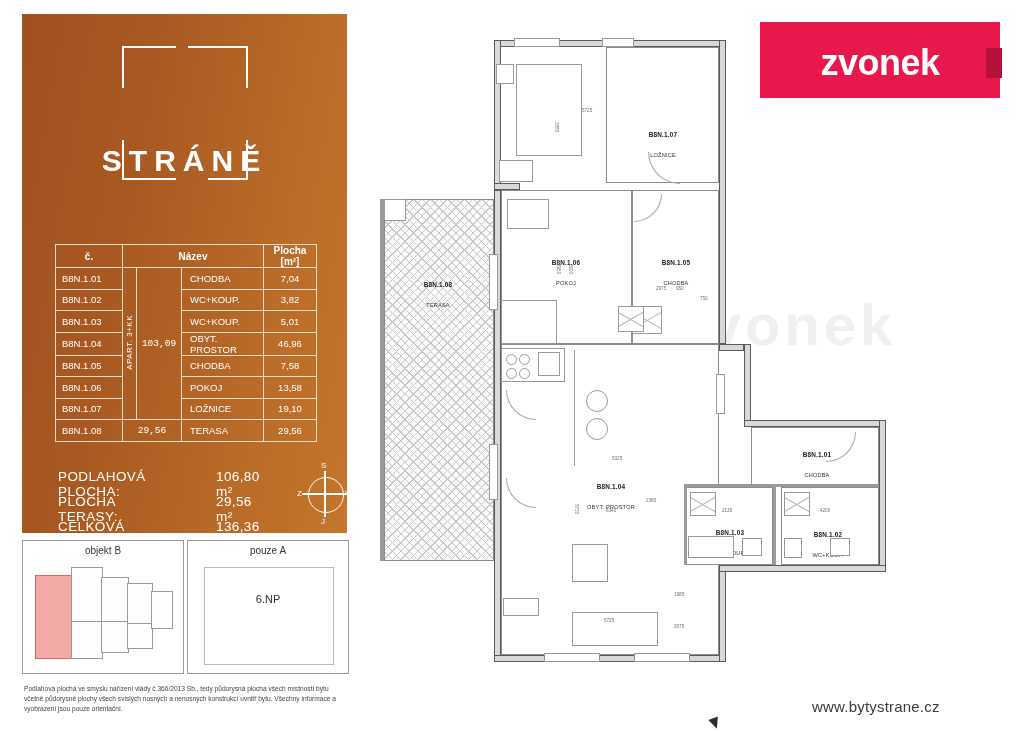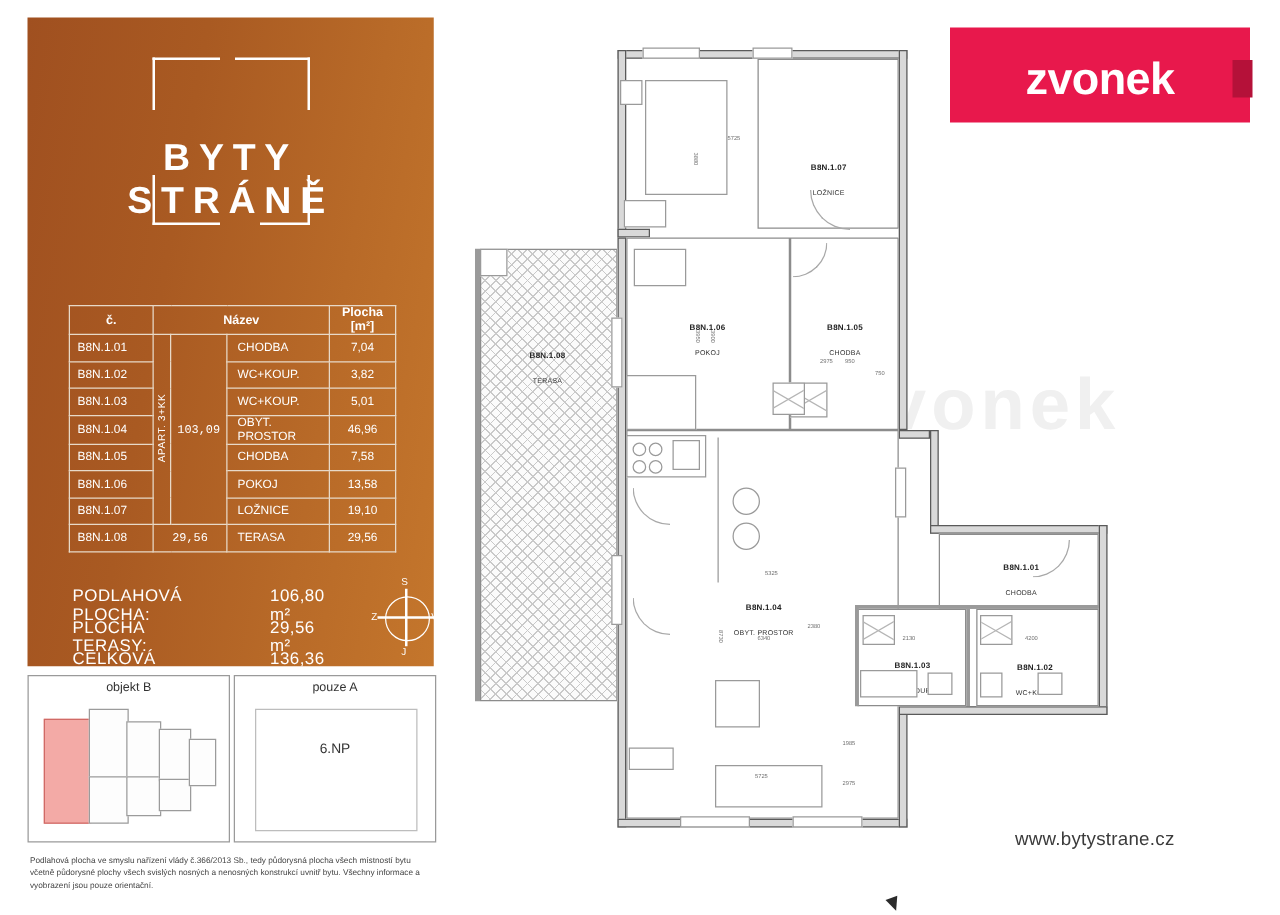--- a/index.html
+++ b/index.html
@@ -111,21 +111,21 @@
   .zvonek-txt{
     position:absolute;left:0;top:20px;width:240px;text-align:center;
     color:#fff;font-size:36px;font-weight:700;letter-spacing:-0.5px;
   }
   .zvonek-tab{
     position:absolute;left:986px;top:48px;width:16px;height:30px;background:#b51139;
   }
 
   
   .site-url{
-    position:absolute;left:812px;top:663px;font-size:15px;color:#3b3b3b;letter-spacing:0.2px;
+    position:absolute;left:812px;top:698px;font-size:15px;color:#3b3b3b;letter-spacing:0.2px;
   }
 
   
   .plan{position:absolute;left:356px;top:14px;width:650px;height:672px;}
   .wm{
     position:absolute;left:430px;top:310px;
     font-size:58px;color:#f0f0f0;font-weight:700;letter-spacing:4px;
     transform:translate(-50%,-50%);
   }
   .wall{position:absolute;background:#d9d9d9;border:1px solid #5a5a5a;box-sizing:border-box;}
@@ -172,21 +172,20 @@
 
   <div class="info-panel">
 
     <div class="logo-box">
 
       <div class="logo-bracket" style="left:100px;top:32px;width:52px;height:40px;border-right:none;border-bottom:none;"></div>
       <div class="logo-bracket" style="left:166px;top:32px;width:58px;height:40px;border-left:none;border-bottom:none;"></div>
       <div class="logo-bracket" style="left:100px;top:126px;width:52px;height:38px;border-right:none;border-top:none;"></div>
       <div class="logo-bracket" style="left:186px;top:126px;width:38px;height:38px;border-left:none;border-top:none;"></div>
 
-      <div class="logo-title">BYTY</div>
       <div class="logo-sub">STRÁNĚ</div>
     </div>
 
 
     <table class="tbl">
       <thead>
         <tr>
           <th>č.</th>
           <th colspan="3">Název</th>
           <th>Plocha [m²]</th>

